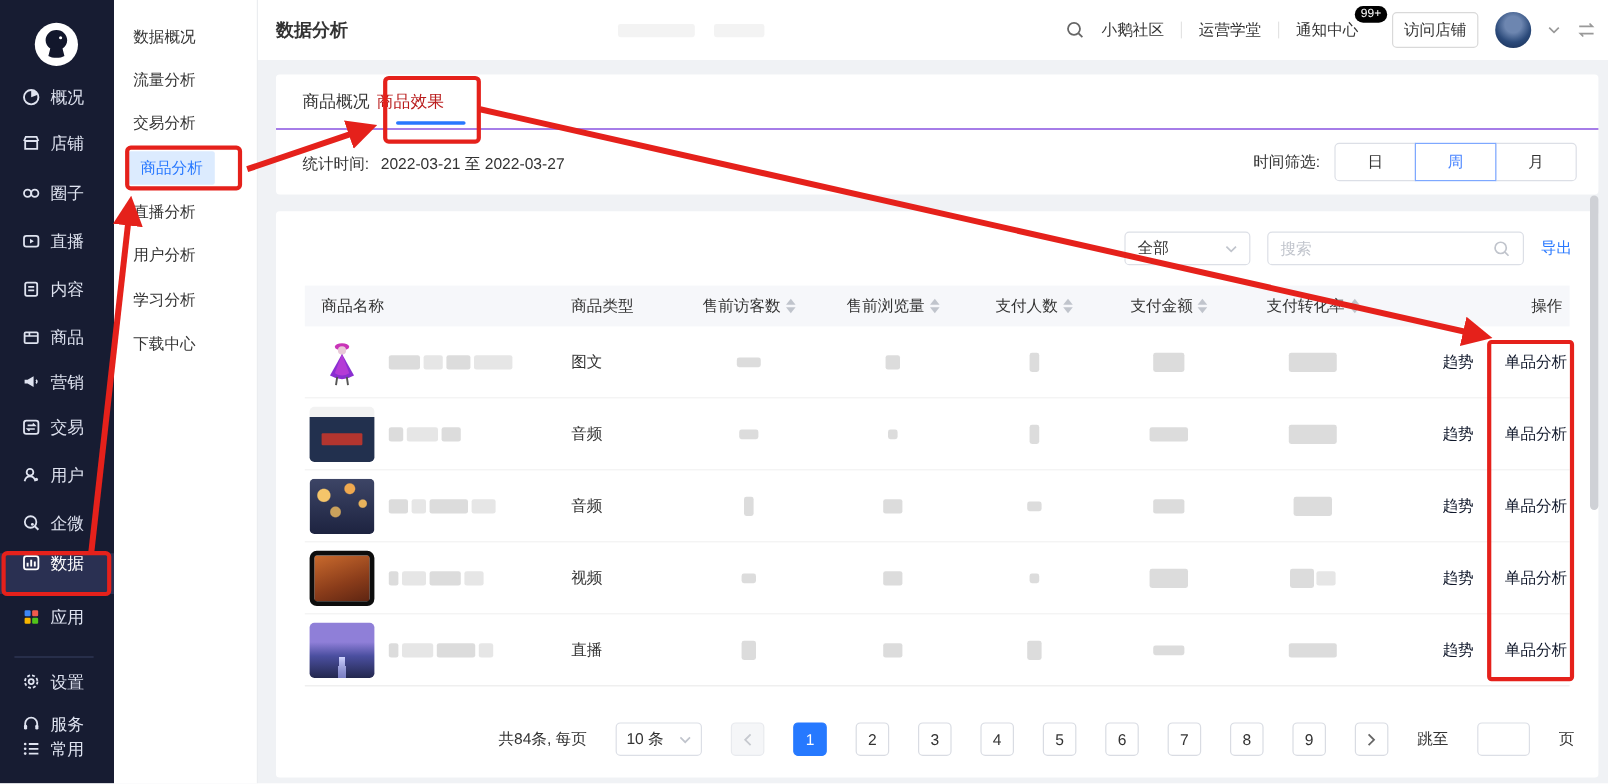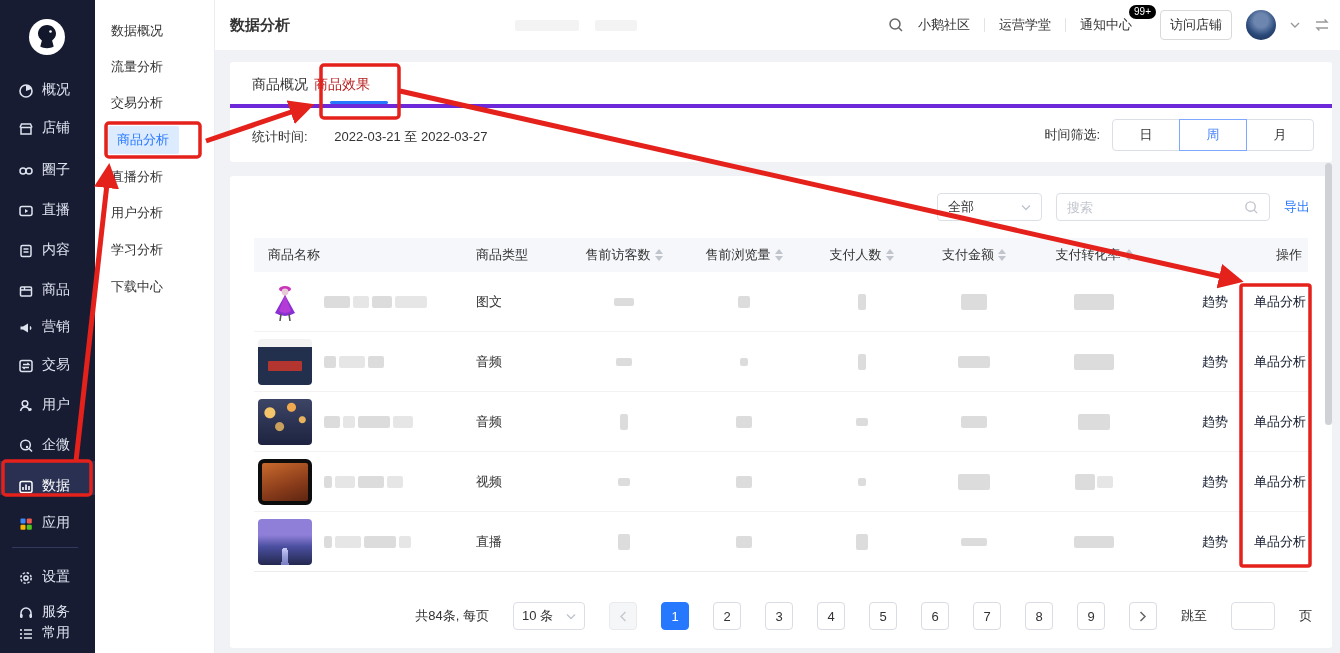--- a/index.html
+++ b/index.html
@@ -3,21 +3,21 @@
 <meta charset="utf-8">
 <style>
   * { box-sizing: border-box; margin: 0; padding: 0; }
   html,body { width:1340px; height:653px; }
   body { font-family: "Liberation Sans", "DejaVu Sans", sans-serif; font-size:13px; color:#333; }
   .page { position:relative; width:1340px; height:653px; background:#f0f2f5; overflow:hidden; }
 
   
   .darkbar { position:absolute; left:0; top:0; width:95px; height:653px; background:#171c32; }
   .logo { position:absolute; left:28px; top:18px; width:38px; height:38px; }
-  .ditem { position:absolute; left:18px; display:flex; align-items:flex-end; gap:8px; color:#dfe3f0; font-size:14px; height:26px; cursor:pointer; }
+  .ditem { position:absolute; left:18px; display:flex; align-items:flex-start; gap:8px; color:#dfe3f0; font-size:14px; height:26px; cursor:pointer; }
   .ditem .ic { width:16px; height:16px; display:inline-flex; }
   .ditem.active-wrap { left:0; width:95px; padding-left:18px; background:#2a3052; height:34px; color:#fff; }
   .dividerline { position:absolute; left:12px; width:66px; height:1px; background:#323a5c; top:547px; }
 
   
   .subbar { position:absolute; left:95px; top:0; width:120px; height:653px; background:#fff; border-right:1px solid #ebedf0; }
   .sitem { position:absolute; left:16px; font-size:13px; color:#333; cursor:pointer; height:26px; display:flex; align-items:center; }
   .sitem.active { left:12px; padding:0 10px; background:#dcebfe; color:#2878ff; border-radius:2px; height:28px; }
 
   
@@ -27,21 +27,21 @@
   .toplink { color:#333; font-size:13px; cursor:pointer; position:relative; white-space:nowrap; }
   .vpipe { width:1px; height:14px; background:#e3e3e3; }
   .badge { position:absolute; top:-11px; right:-24px; background:#000000; color:#fff; font-size:10px; line-height:14px; padding:0 5px; border-radius:8px; }
   .visit-btn { border:1px solid #d9d9d9; background:#fff; border-radius:4px; padding:5px 9px; font-size:13px; color:#333; cursor:pointer; }
   .avatar { width:30px; height:30px; border-radius:50%; background:radial-gradient(circle at 50% 35%, #6d86b0 0 28%, #2b4a7a 60%, #16294d 100%); cursor:pointer; }
   .chev { display:inline-flex; }
   .faintblur { position:absolute; top:20px; height:11px; background:#f3f3f3; border-radius:2px; }
 
   
   .card1 { position:absolute; left:230px; top:62px; width:1102px; height:100px; background:#fff; border-radius:3px; }
-  .tabsrow { position:absolute; left:0; top:0; width:100%; height:46px; border-bottom:4px solid #6d28d9; }
+  .tabsrow { position:absolute; left:0; top:0; width:100%; height:46px; border-bottom:1px solid #6d28d9; }
   .tab { position:absolute; top:14px; font-size:14px; color:#333; cursor:pointer; }
   .tab.t0 { left:22px; }
   .tab.t1 { left:84px; color:#b91c1c; }
   .tab-underline { position:absolute; left:100px; top:39px; width:58px; height:3px; background:#2878ff; border-radius:2px; }
   .statsrow { position:absolute; left:22px; top:66px; font-size:13px; color:#333; }
   .timefilter { position:absolute; right:18px; top:57px; display:flex; align-items:center; }
   .tf-label { font-size:13px; color:#333; margin-right:12px; }
   .seg { display:flex; }
   .seg .segbtn { width:68px; height:32px; line-height:30px; text-align:center; background:#fff; border:1px solid #dcdfe6; color:#333; font-size:13px; cursor:pointer; margin-left:-1px; }
   .seg .segbtn:first-child { border-radius:4px 0 0 4px; margin-left:0; }
@@ -303,21 +303,21 @@
   </div>
 
   <div class="card1">
     <div class="tabsrow">
       <span class="tab t0">商品概况</span>
       <span class="tab t1">商品效果</span>
       <span class="tab-underline"></span>
     </div>
     <div class="statsrow">
       <span>统计时间:</span>
-      <span style="margin-left:23px">2022-03-21 至 2022-03-27</span>
+      <span style="margin-left:6px">2022-03-21 至 2022-03-27</span>
     </div>
     <div class="timefilter">
       <span class="tf-label">时间筛选:</span>
       <div class="seg">
         <div class="segbtn">日</div>
         <div class="segbtn sel">周</div>
         <div class="segbtn">月</div>
       </div>
     </div>
   </div>

